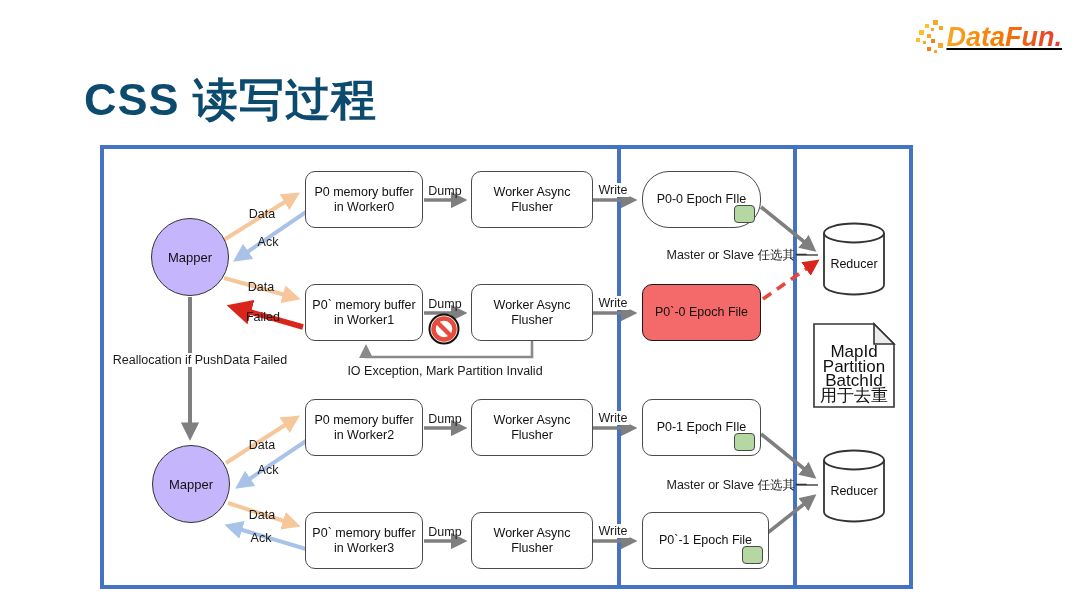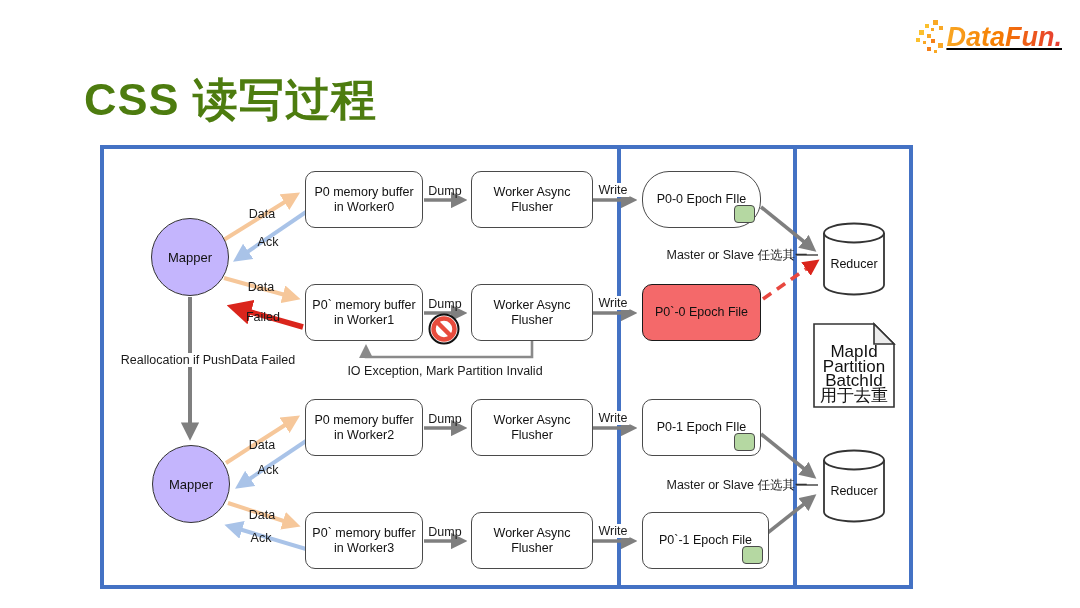--- a/index.html
+++ b/index.html
@@ -10,21 +10,21 @@
   
   .logo { position: absolute; top: 20px; right: 18px; display: flex; align-items: center; text-decoration: underline; }
   .logo-dots { margin-right: 2px; }
   .logo-text { font-size: 27px; font-weight: bold; font-style: italic;
     background: linear-gradient(90deg, #F9A825 0%, #F57C00 45%, #E53935 100%);
     -webkit-background-clip: text; background-clip: text; color: transparent;
     letter-spacing: 0px; }
 
   
   .title { position: absolute; left: 84px; top: 70px; font-size: 45px; font-weight: 900;
-    color: #4d7c0f; letter-spacing: 1px; }
+    color: #0c4a6e; letter-spacing: 1px; }
 
   
   .frame { position: absolute; left: 100px; top: 145px; width: 813px; height: 444px;
     border: 4px solid #4472C4; background: transparent; }
   .divider { position: absolute; top: 145px; width: 4px; height: 444px; background: #4472C4; }
   .divider.d1 { left: 617px; }
   .divider.d2 { left: 793px; }
 
   
   .node { position: absolute; background: #fff; border: 1.7px solid #4a4a4a;
@@ -228,18 +228,18 @@
   <div class="elabel" style="left:445px; top:191px;">Dump</div>
   <div class="elabel" style="left:445px; top:304px;">Dump</div>
   <div class="elabel" style="left:445px; top:419px;">Dump</div>
   <div class="elabel" style="left:445px; top:532px;">Dump</div>
 
   <div class="elabel bg" style="left:613px; top:190px;">Write</div>
   <div class="elabel bg" style="left:613px; top:303px;">Write</div>
   <div class="elabel bg" style="left:613px; top:418px;">Write</div>
   <div class="elabel bg" style="left:613px; top:531px;">Write</div>
 
-  <div class="elabel bg" style="left:208px; top:360px;">Reallocation if PushData Failed</div>
+  <div class="elabel bg" style="left:200px; top:360px;">Reallocation if PushData Failed</div>
   <div class="elabel" style="left:445px; top:371px;">IO Exception, Mark Partition Invalid</div>
   <div class="elabel" style="left:737px; top:255px;">Master or Slave 任选其一</div>
   <div class="elabel" style="left:737px; top:485px;">Master or Slave 任选其一</div>
 
 </div>
 
 </body></html>

